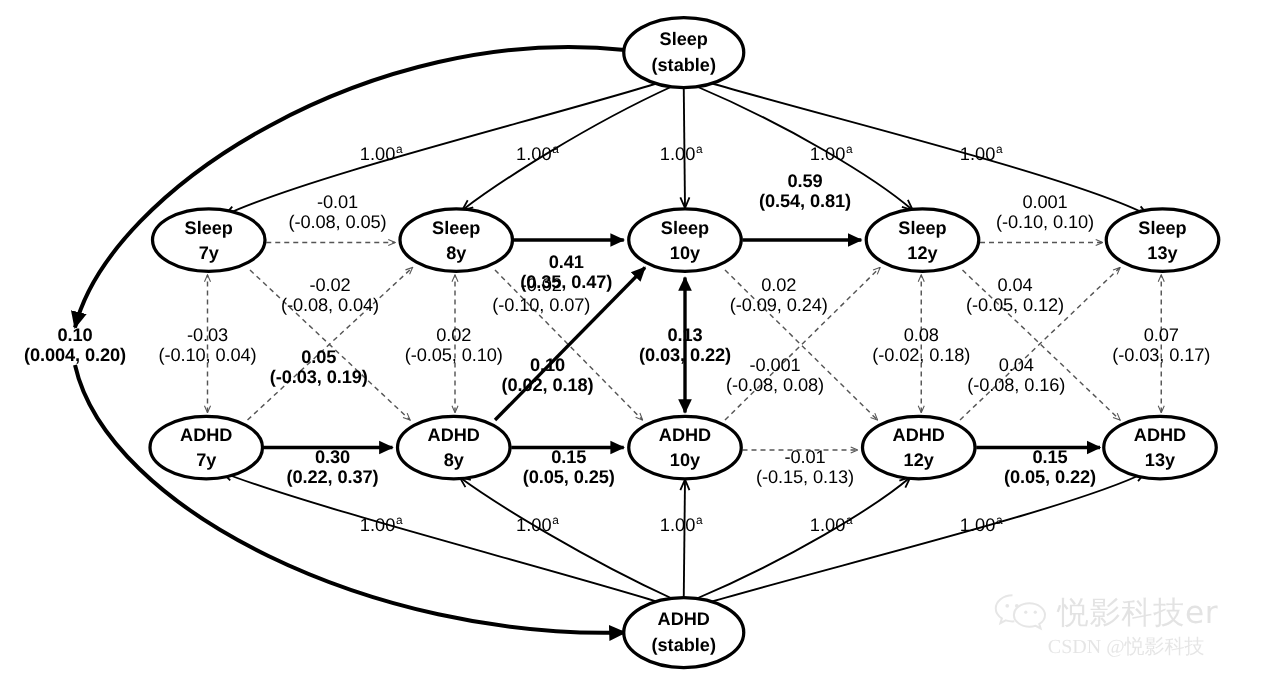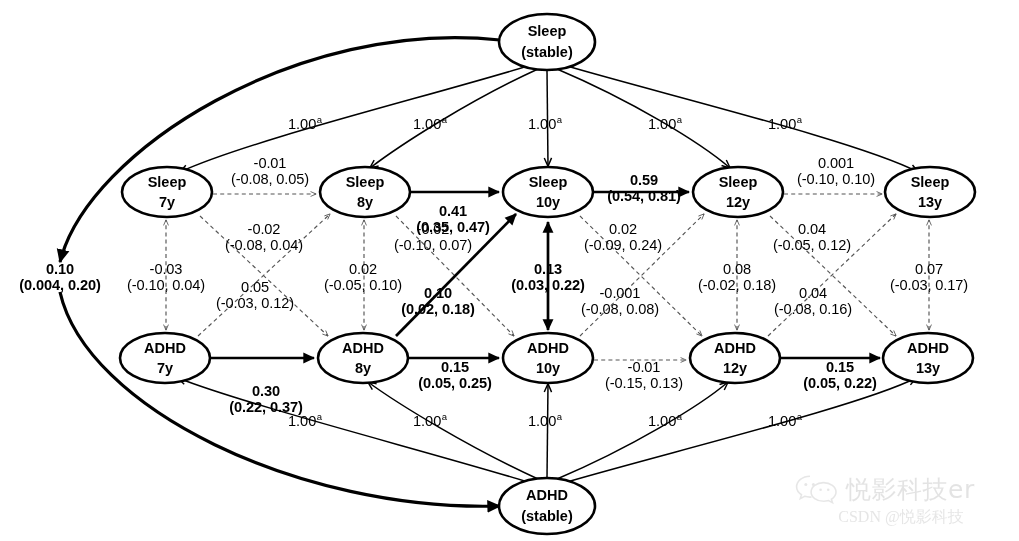--- a/index.html
+++ b/index.html
@@ -264,21 +264,21 @@
         <span class="ci">(0.004, 0.20)</span>
       </div>
       <div class="coef" style="left: 270px; top: 171px;">
         <span class="est">-0.01</span>
         <span class="ci">(-0.08, 0.05)</span>
       </div>
       <div class="coef bold" style="left: 453px; top: 171px; margin-top: 48px;">
         <span class="est">0.41</span>
         <span class="ci">(0.35, 0.47)</span>
       </div>
-      <div class="coef bold" style="left: 644px; top: 188px;">
+      <div class="coef bold" style="left: 644px; top: 154px;">
         <span class="est">0.59</span>
         <span class="ci">(0.54, 0.81)</span>
       </div>
       <div class="coef" style="left: 836px; top: 171px;">
         <span class="est">0.001</span>
         <span class="ci">(-0.10, 0.10)</span>
       </div>
       <div class="coef" style="left: 166px; top: 277px;">
         <span class="est">-0.03</span>
         <span class="ci">(-0.10, 0.04)</span>
@@ -296,23 +296,23 @@
         <span class="ci">(-0.02, 0.18)</span>
       </div>
       <div class="coef" style="left: 929px; top: 277px;">
         <span class="est">0.07</span>
         <span class="ci">(-0.03, 0.17)</span>
       </div>
       <div class="coef" style="left: 264px; top: 237px;">
         <span class="est">-0.02</span>
         <span class="ci">(-0.08, 0.04)</span>
       </div>
-      <div class="coef" style="left: 255px; top: 295px;">
+      <div class="coef" style="left: 255px; top: 295px; font-weight: bold;">
         <span class="est">0.05</span>
-        <span class="ci">(-0.03, 0.12)</span>
+        <span class="ci">(-0.03, 0.19)</span>
       </div>
       <div class="coef" style="left: 433px; top: 237px;">
         <span class="est">-0.02</span>
         <span class="ci">(-0.10, 0.07)</span>
       </div>
       <div class="coef bold" style="left: 438px; top: 301px;">
         <span class="est">0.10</span>
         <span class="ci">(0.02, 0.18)</span>
       </div>
       <div class="coef" style="left: 623px; top: 237px;">
@@ -324,21 +324,21 @@
         <span class="ci">(-0.08, 0.08)</span>
       </div>
       <div class="coef" style="left: 812px; top: 237px;">
         <span class="est">0.04</span>
         <span class="ci">(-0.05, 0.12)</span>
       </div>
       <div class="coef" style="left: 813px; top: 301px;">
         <span class="est">0.04</span>
         <span class="ci">(-0.08, 0.16)</span>
       </div>
-      <div class="coef bold" style="left: 266px; top: 375px; margin-top: 24px;">
+      <div class="coef bold" style="left: 266px; top: 375px;">
         <span class="est">0.30</span>
         <span class="ci">(0.22, 0.37)</span>
       </div>
       <div class="coef bold" style="left: 455px; top: 375px;">
         <span class="est">0.15</span>
         <span class="ci">(0.05, 0.25)</span>
       </div>
       <div class="coef" style="left: 644px; top: 375px;">
         <span class="est">-0.01</span>
         <span class="ci">(-0.15, 0.13)</span>

